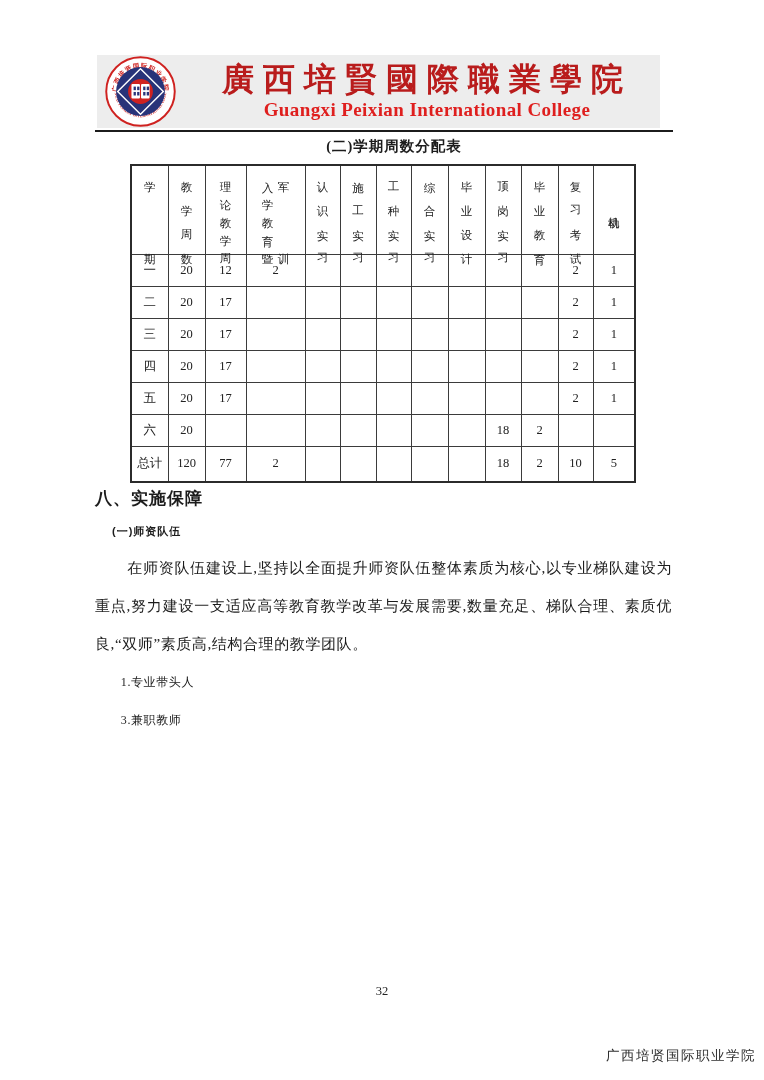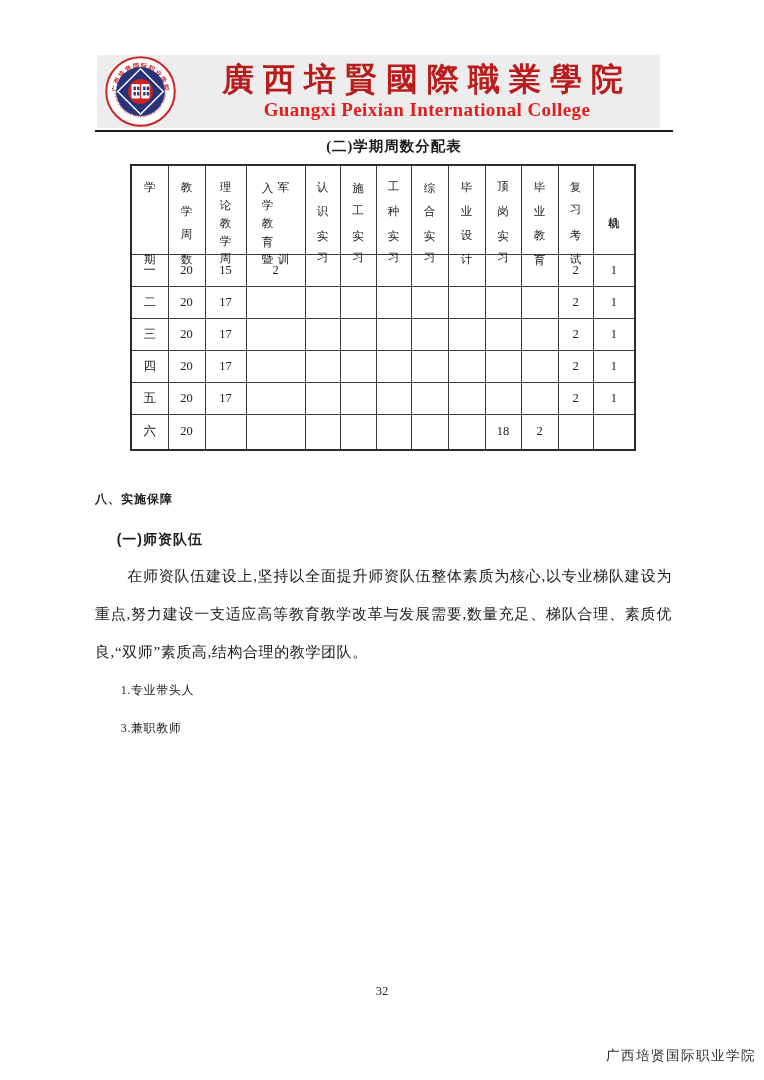--- a/index.html
+++ b/index.html
@@ -81,28 +81,28 @@
   table.weeks tbody tr{height:32px;}
   table.weeks tbody tr:last-child{height:35px;}
   table.weeks tbody th{font-size:12.5px;color:#222;}
   table.weeks tbody td{font-size:12.5px;color:#222;}
   
   .body-text{
     position:absolute;left:95px;top:487px;width:577px;
   }
   .h-section{
     font-family:"Liberation Sans","DejaVu Sans",sans-serif;
-    font-size:12px;font-weight:bold;
+    font-size:17px;font-weight:bold;
     line-height:24px;
-    margin:0 0 16px 0;
+    margin:0 0 8px 0;
     letter-spacing:1px;
   }
   .h-sub{
     font-family:"Liberation Sans","DejaVu Sans",sans-serif;
-    font-size:14px;font-weight:bold;
+    font-size:11px;font-weight:bold;
     line-height:24px;
     margin:0 0 6px 0;
     letter-spacing:1px;
     text-indent:1.55em;
   }
   .para{
     font-size:15px;
     line-height:38px;
     text-align:justify;
     text-indent:2.15em;
@@ -203,21 +203,21 @@
           <th><span class="vh">顶岗实习</span></th>
           <th><span class="vh">毕业教育</span></th>
           <th><span class="vh">复习考试</span></th>
           <th><span class="vh">机动</span></th>
         </tr>
     </thead>
     <tbody>
         <tr>
           <th>一</th>
           <td>20</td>
-          <td>15</td>
+          <td>12</td>
           <td>2</td>
           <td></td>
           <td></td>
           <td></td>
           <td></td>
           <td></td>
           <td></td>
           <td></td>
           <td>2</td>
           <td>1</td>
@@ -289,20 +289,35 @@
           <td></td>
           <td></td>
           <td></td>
           <td></td>
           <td></td>
           <td></td>
           <td>18</td>
           <td>2</td>
           <td></td>
           <td></td>
+        </tr>
+        <tr>
+          <th>总计</th>
+          <td>120</td>
+          <td>77</td>
+          <td>2</td>
+          <td></td>
+          <td></td>
+          <td></td>
+          <td></td>
+          <td></td>
+          <td>18</td>
+          <td>2</td>
+          <td>10</td>
+          <td>5</td>
         </tr>
       </tbody>
   </table>
 
   <div class="body-text">
     <p class="h-section">八、实施保障</p>
     <p class="h-sub">(一)师资队伍</p>
     <p class="para">在师资队伍建设上,坚持以全面提升师资队伍整体素质为核心,以专业梯队建设为重点,努力建设一支适应高等教育教学改革与发展需要,数量充足、梯队合理、素质优良,“双师”素质高,结构合理的教学团队。</p>
     <p class="item">1.专业带头人</p>
     <p class="item">3.兼职教师</p>

